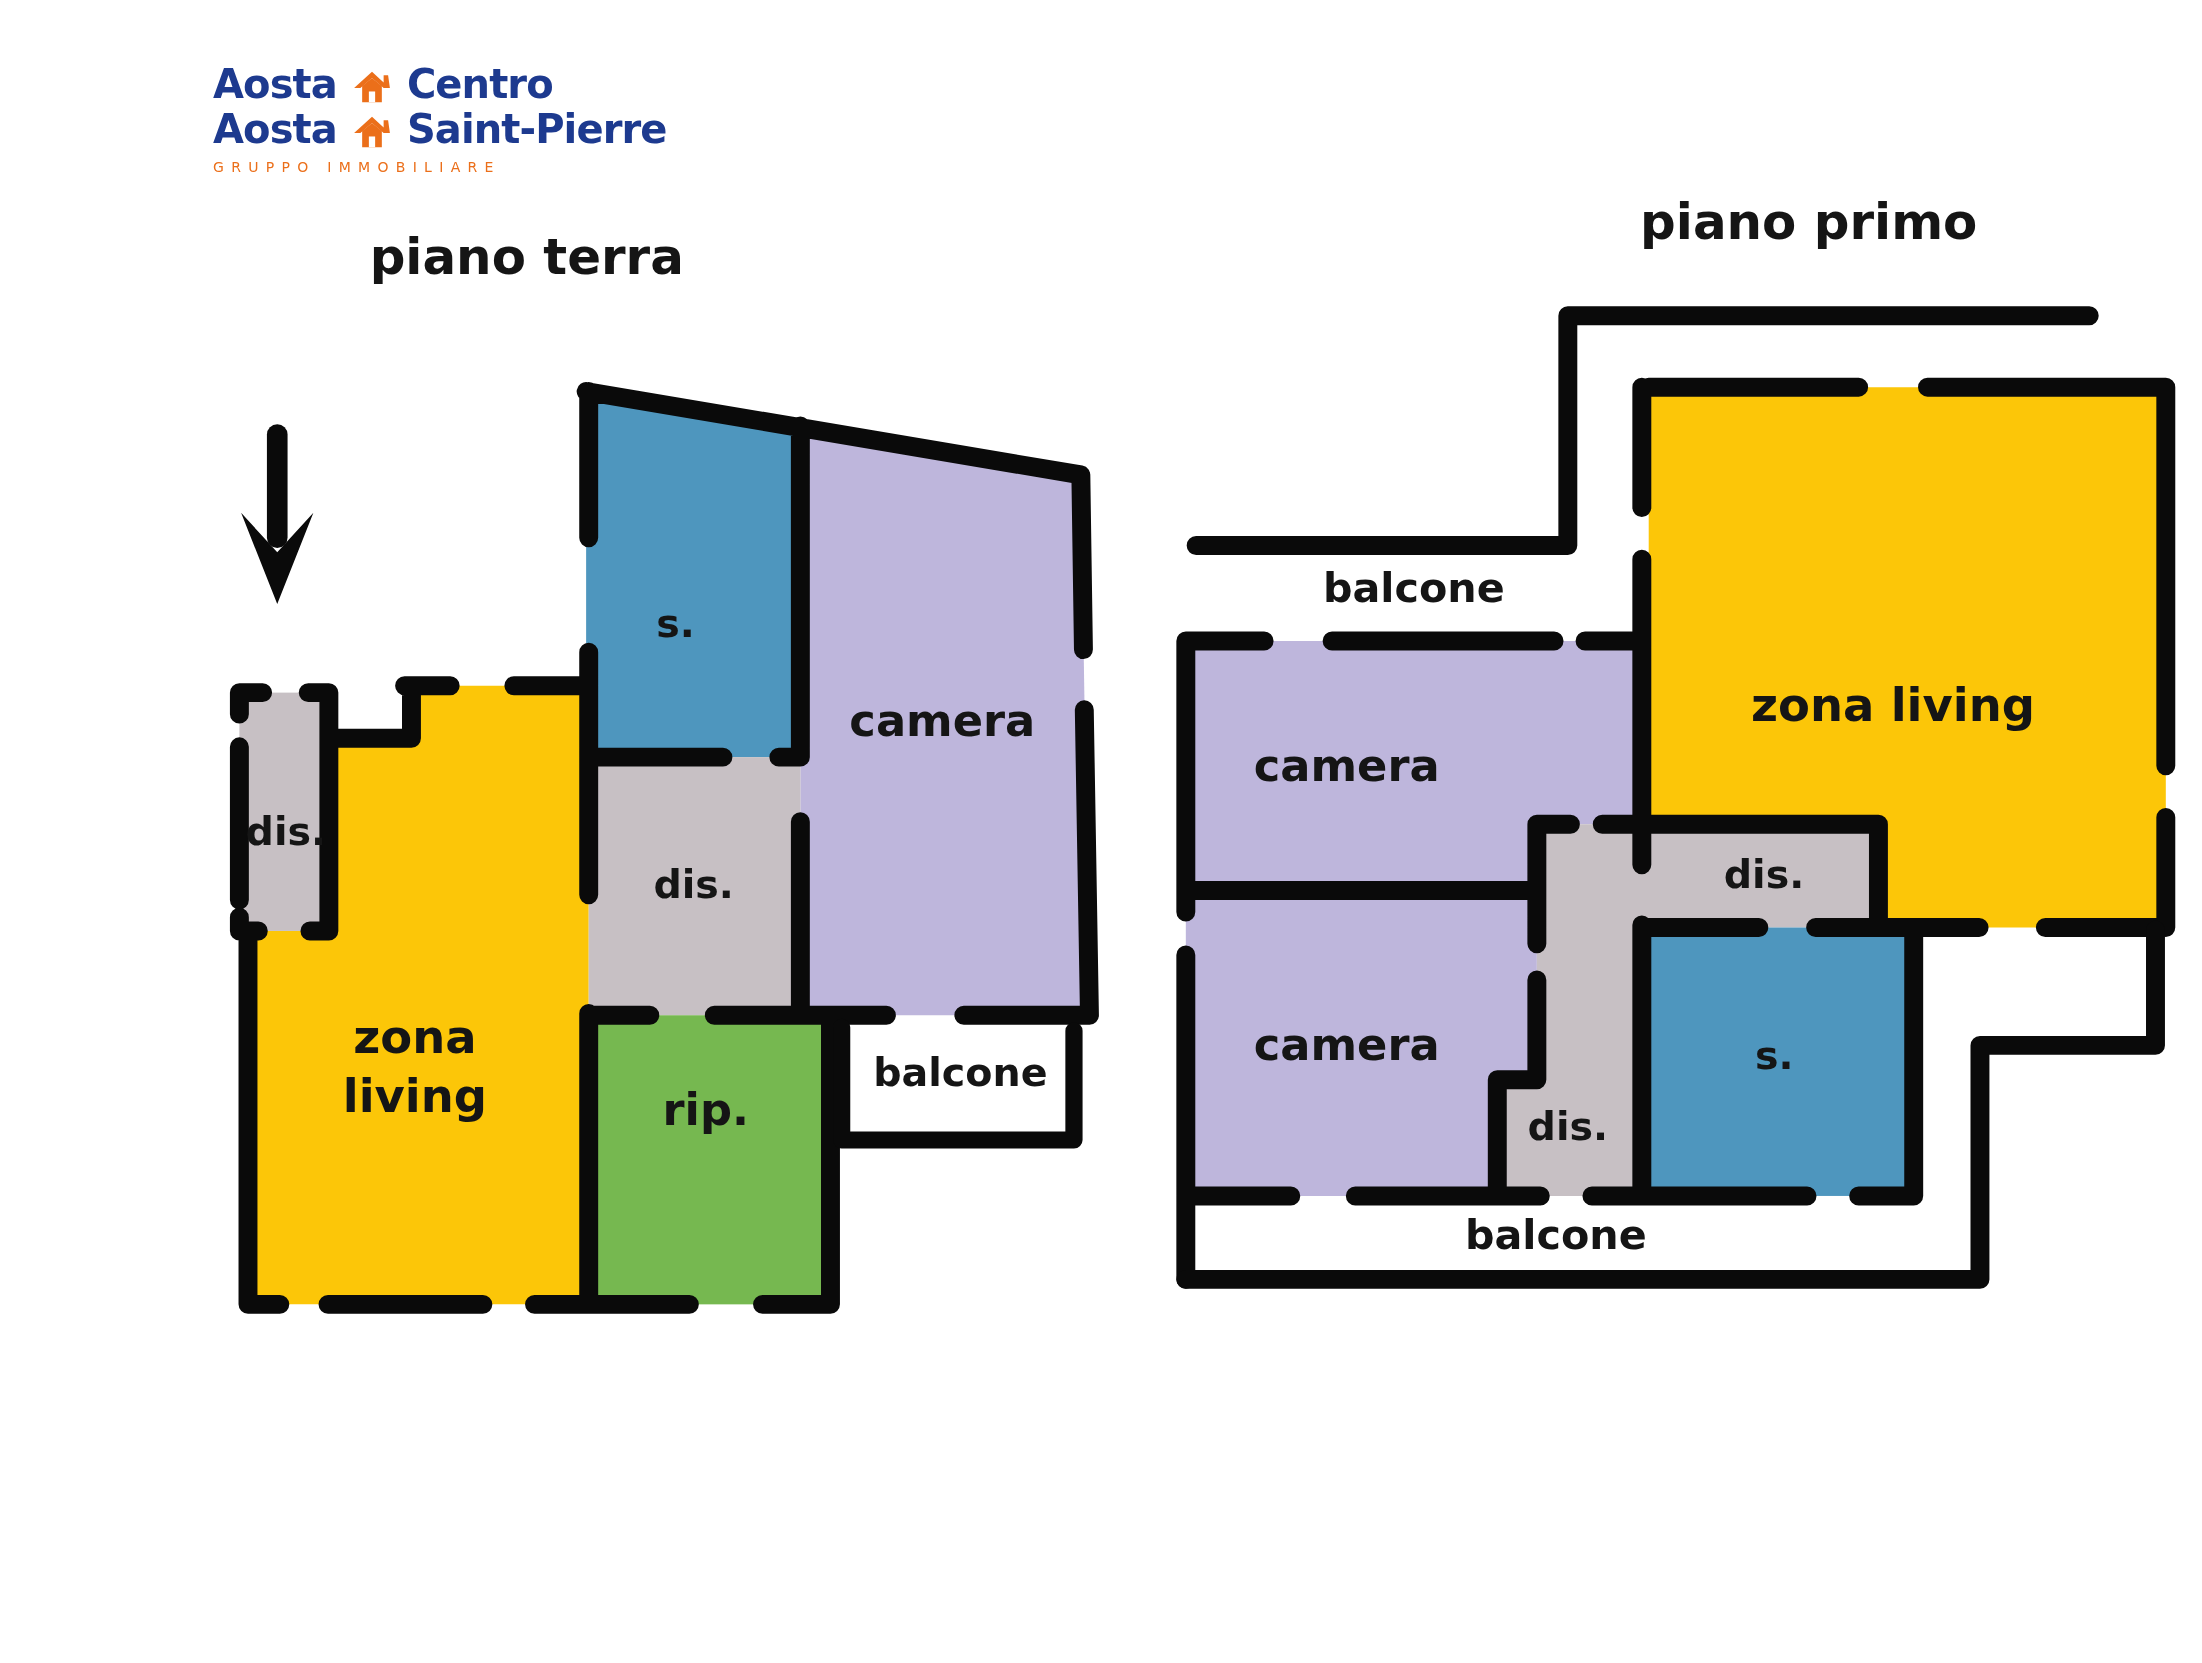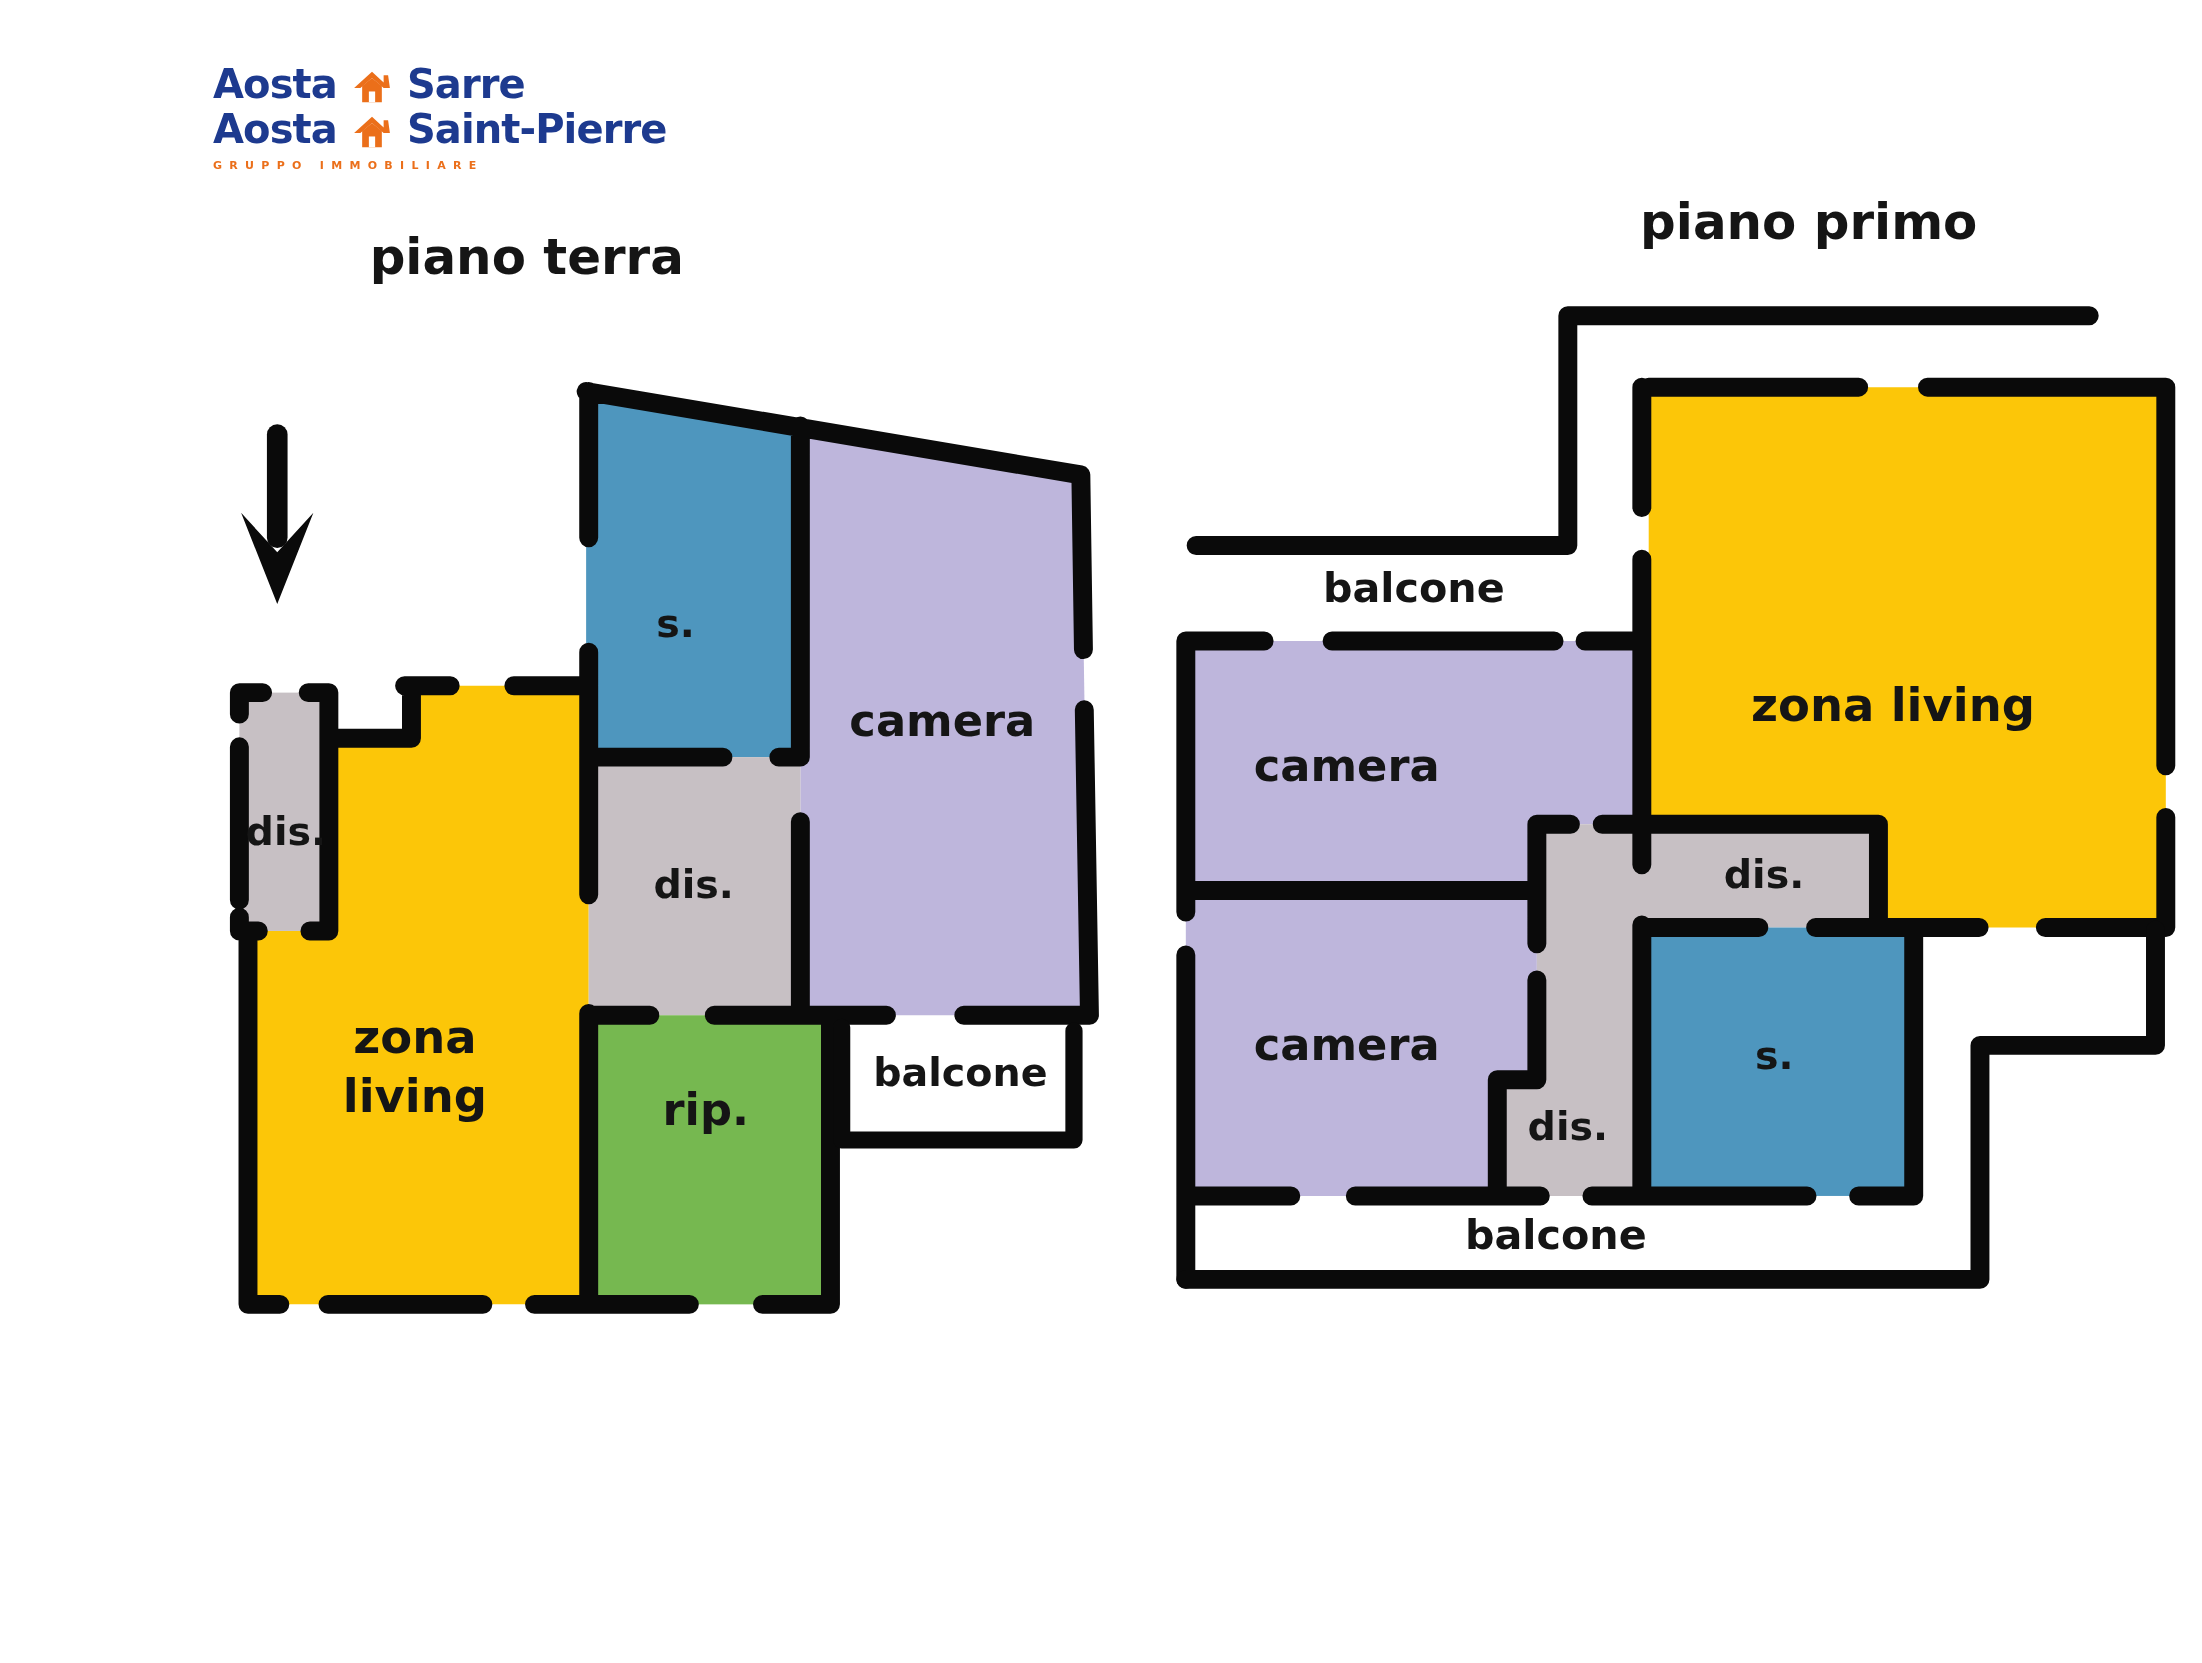--- a/index.html
+++ b/index.html
@@ -8,21 +8,21 @@
   }
   html,body{margin:0;padding:0;}
   body{
     width:2203px;height:1664px;background:#ffffff;position:relative;overflow:hidden;
     font-family:"DejaVu Sans","Liberation Sans",sans-serif;
   }
   .logo{position:absolute;left:213px;top:62px;}
   .logo-line{display:flex;align-items:center;gap:17px;font-weight:bold;
     font-size:40px;line-height:45px;color:var(--navy);letter-spacing:-0.9px;}
   .logo-line .house{width:36px;height:34px;display:inline-block;}
-  .logo-tagline{margin-top:6.9px;font-weight:bold;font-size:11px;letter-spacing:7.3px;
+  .logo-tagline{margin-top:6.9px;font-weight:normal;font-size:14px;letter-spacing:7.3px;
     color:var(--orange);}
   svg text{font-family:"DejaVu Sans","Liberation Sans",sans-serif;font-weight:bold;fill:var(--label);}
   .room-label{fill:var(--label);}
   .plan-title{font-size:58px;}
 </style>
 </head>
 <body>
 
 
 
@@ -30,21 +30,21 @@
 <div class="logo">
   <div class="logo-line">
     <span>Aosta</span>
     <span class="house">
       <svg viewBox="0 0 40 38" width="36" height="34">
         <path d="M0,20 L20,2 L33,14 L33,6 L38,6 L40,20 L33,20 L20,9 L7,20 Z" fill="var(--orange)"></path>
         <path d="M9,18 L20,9 L31,18 L31,36 L9,36 Z" fill="var(--orange)"></path>
         <rect x="16.5" y="24" width="7" height="12" fill="#ffffff"></rect>
       </svg>
     </span>
-    <span>Sarre</span>
+    <span>Centro</span>
   </div>
   <div class="logo-line">
     <span>Aosta</span>
     <span class="house">
       <svg viewBox="0 0 40 38" width="36" height="34">
         <path d="M0,20 L20,2 L33,14 L33,6 L38,6 L40,20 L33,20 L20,9 L7,20 Z" fill="var(--orange)"></path>
         <path d="M9,18 L20,9 L31,18 L31,36 L9,36 Z" fill="var(--orange)"></path>
         <rect x="16.5" y="24" width="7" height="12" fill="#ffffff"></rect>
       </svg>
     </span>

